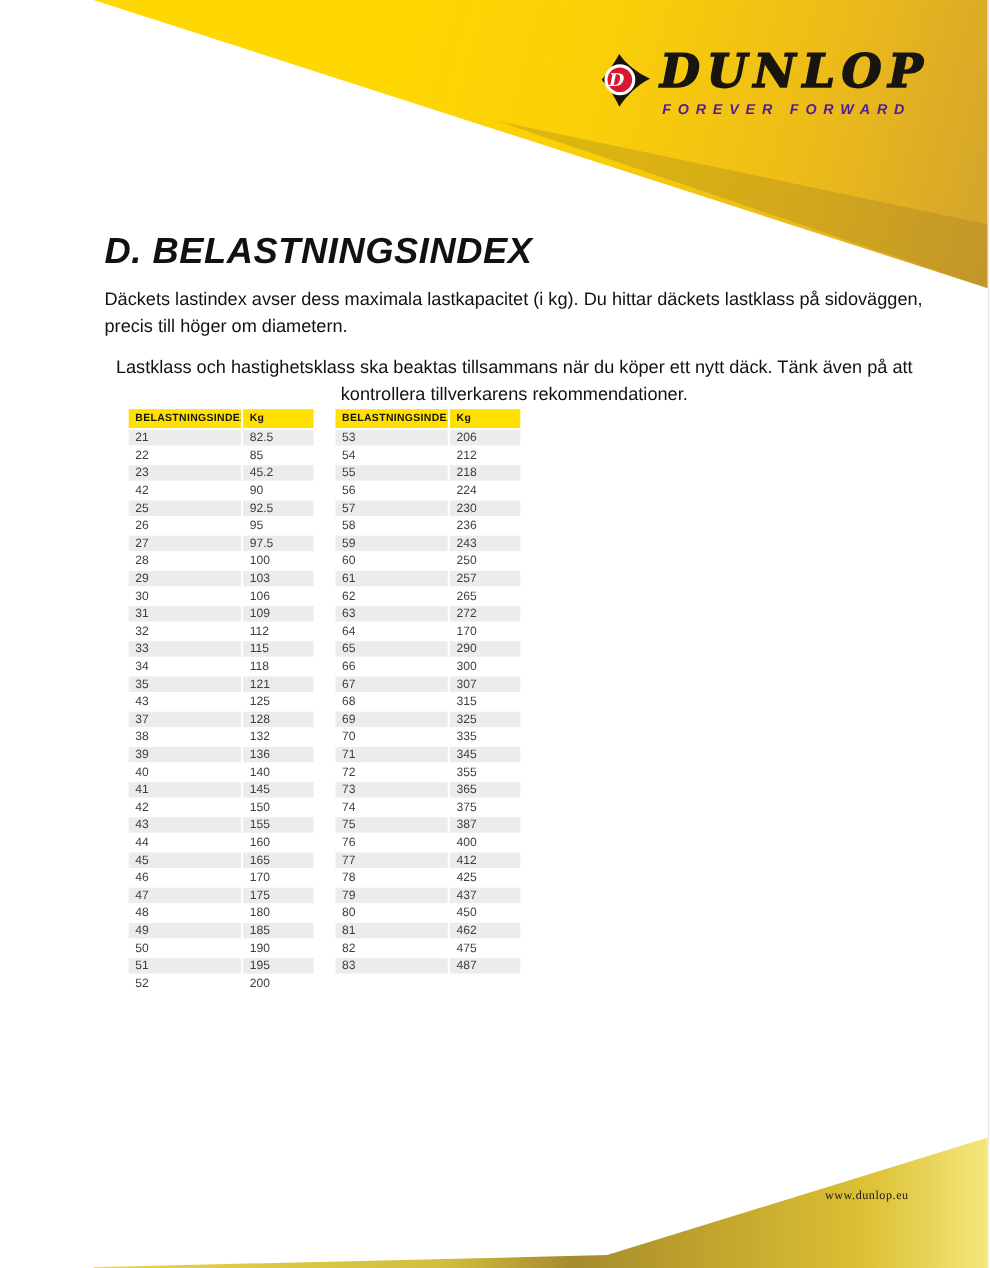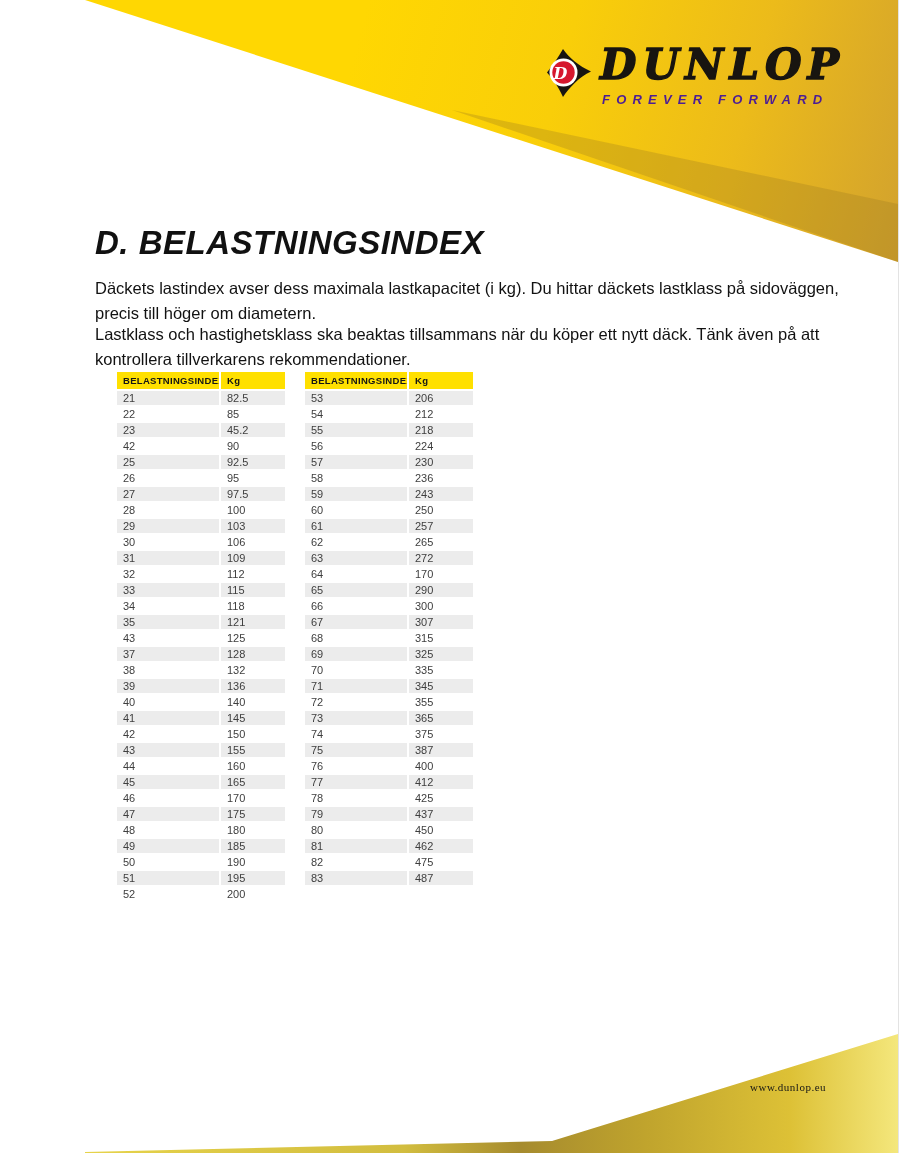--- a/index.html
+++ b/index.html
@@ -44,30 +44,30 @@
   }
   .tagline{
     position:absolute;left:56px;top:48px;width:250px;
     font-family:"Liberation Sans",sans-serif;
     font-style:italic;font-weight:bold;
     font-size:13px;letter-spacing:6.2px;color:#4c1d95;
     white-space:nowrap;
   }
   
   .heading{
-    position:absolute;left:95px;top:224px;margin:0;
+    position:absolute;left:95px;top:209px;margin:0;
     font-size:33px;font-weight:bold;font-style:italic;
     letter-spacing:.5px;color:#111111;
   }
   .para{
     position:absolute;left:95px;margin:0;width:745px;
     font-size:16.5px;line-height:25px;color:#121212;
   }
-  .para-1{top:260px;margin-top:16px;}
-  .para-2{top:322px;}
+  .para-1{top:260px;}
+  .para-2{top:322px;text-align:center;}
   
   .tables{position:absolute;left:115px;top:370px;display:flex;gap:16px;align-items:flex-start;}
   table.idx-table{
     border-collapse:separate;border-spacing:2px;
     width:172px;table-layout:fixed;
   }
   table.idx-table th{
     background:#ffe000;color:#151515;
     font-size:9.5px;font-weight:bold;letter-spacing:.3px;
     text-align:left;padding:3px 0 3px 6px;line-height:11px;

